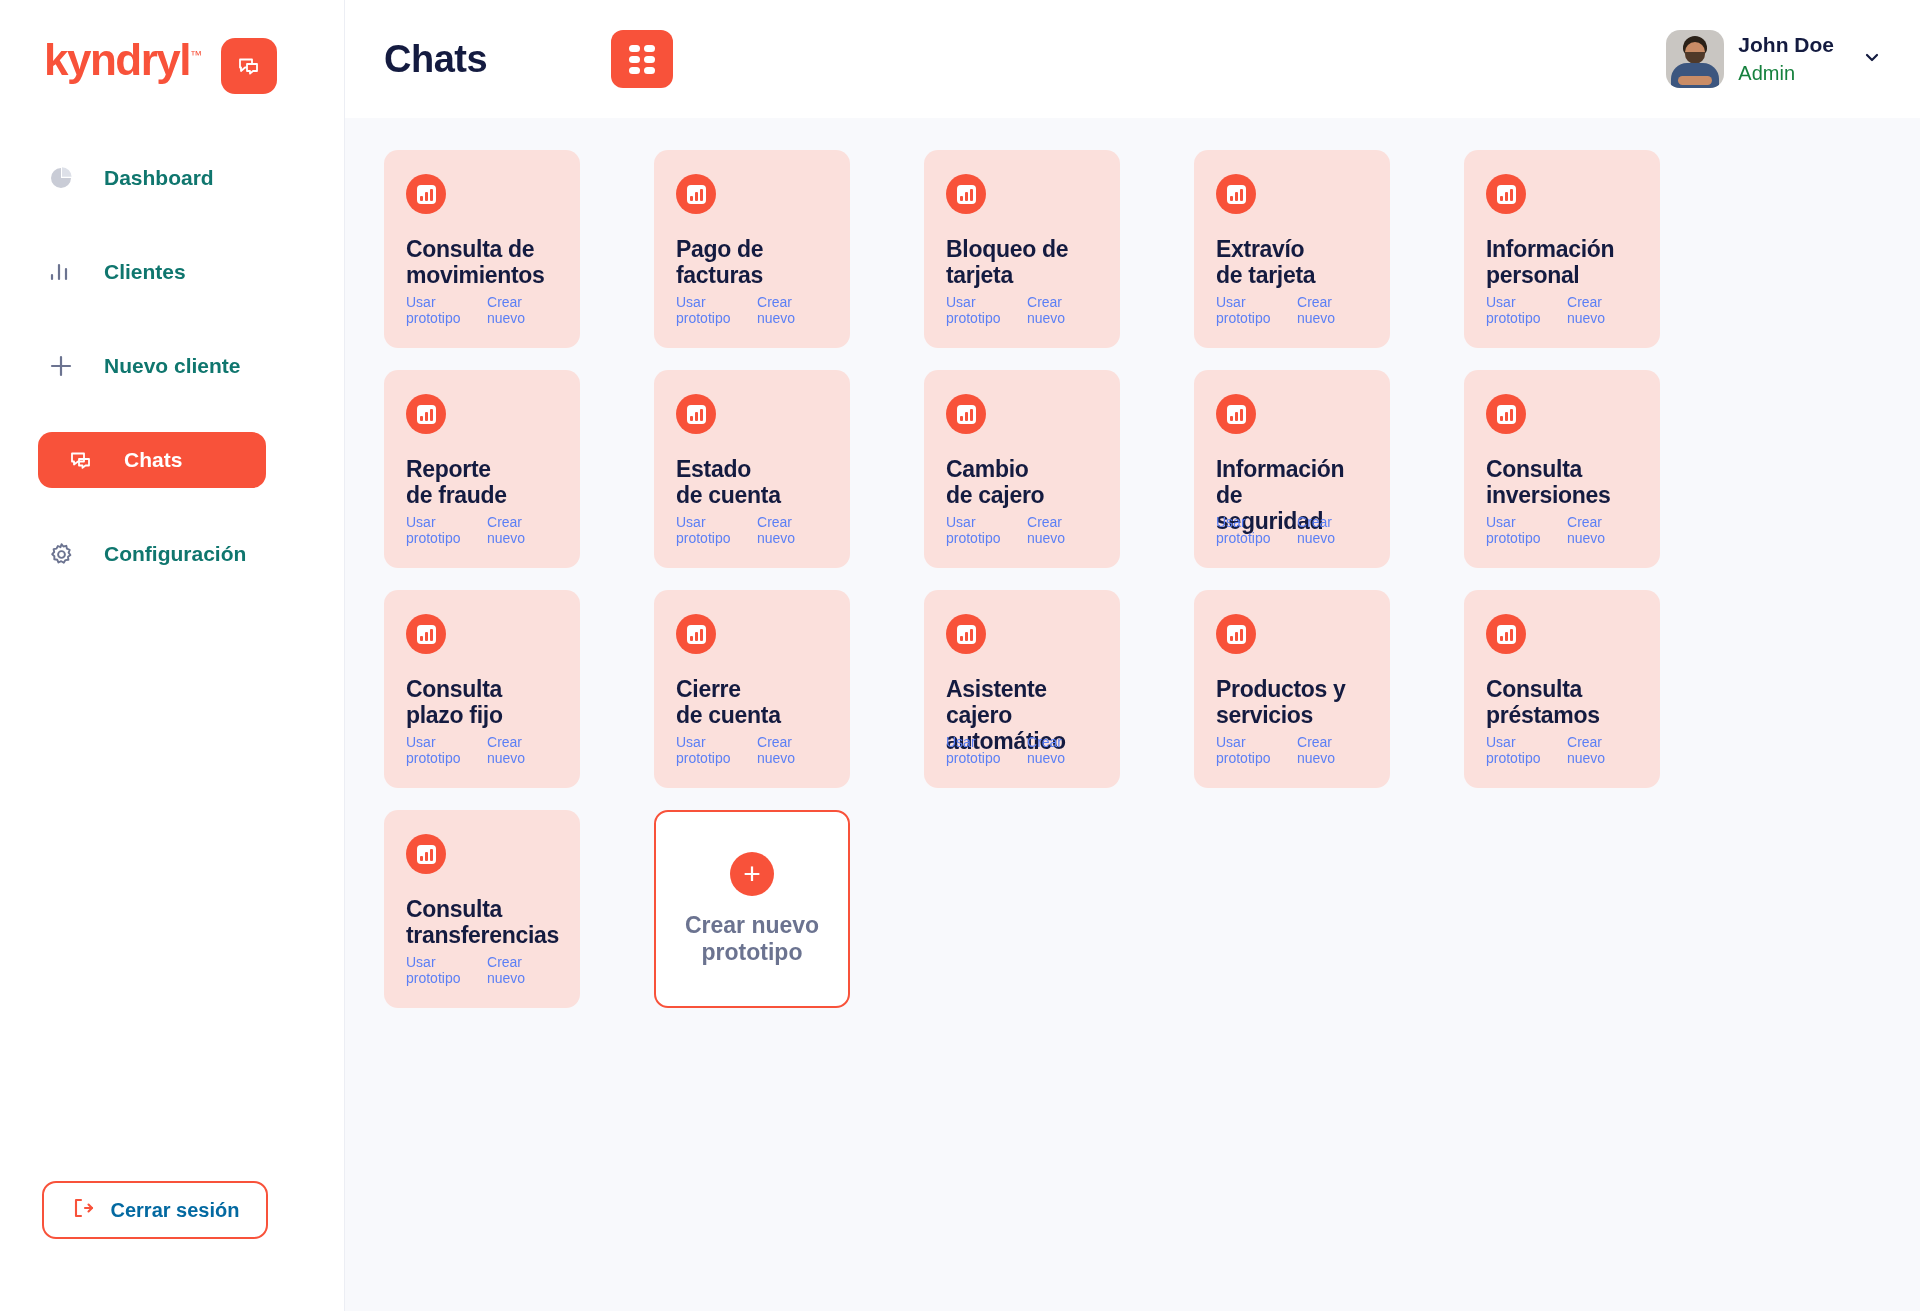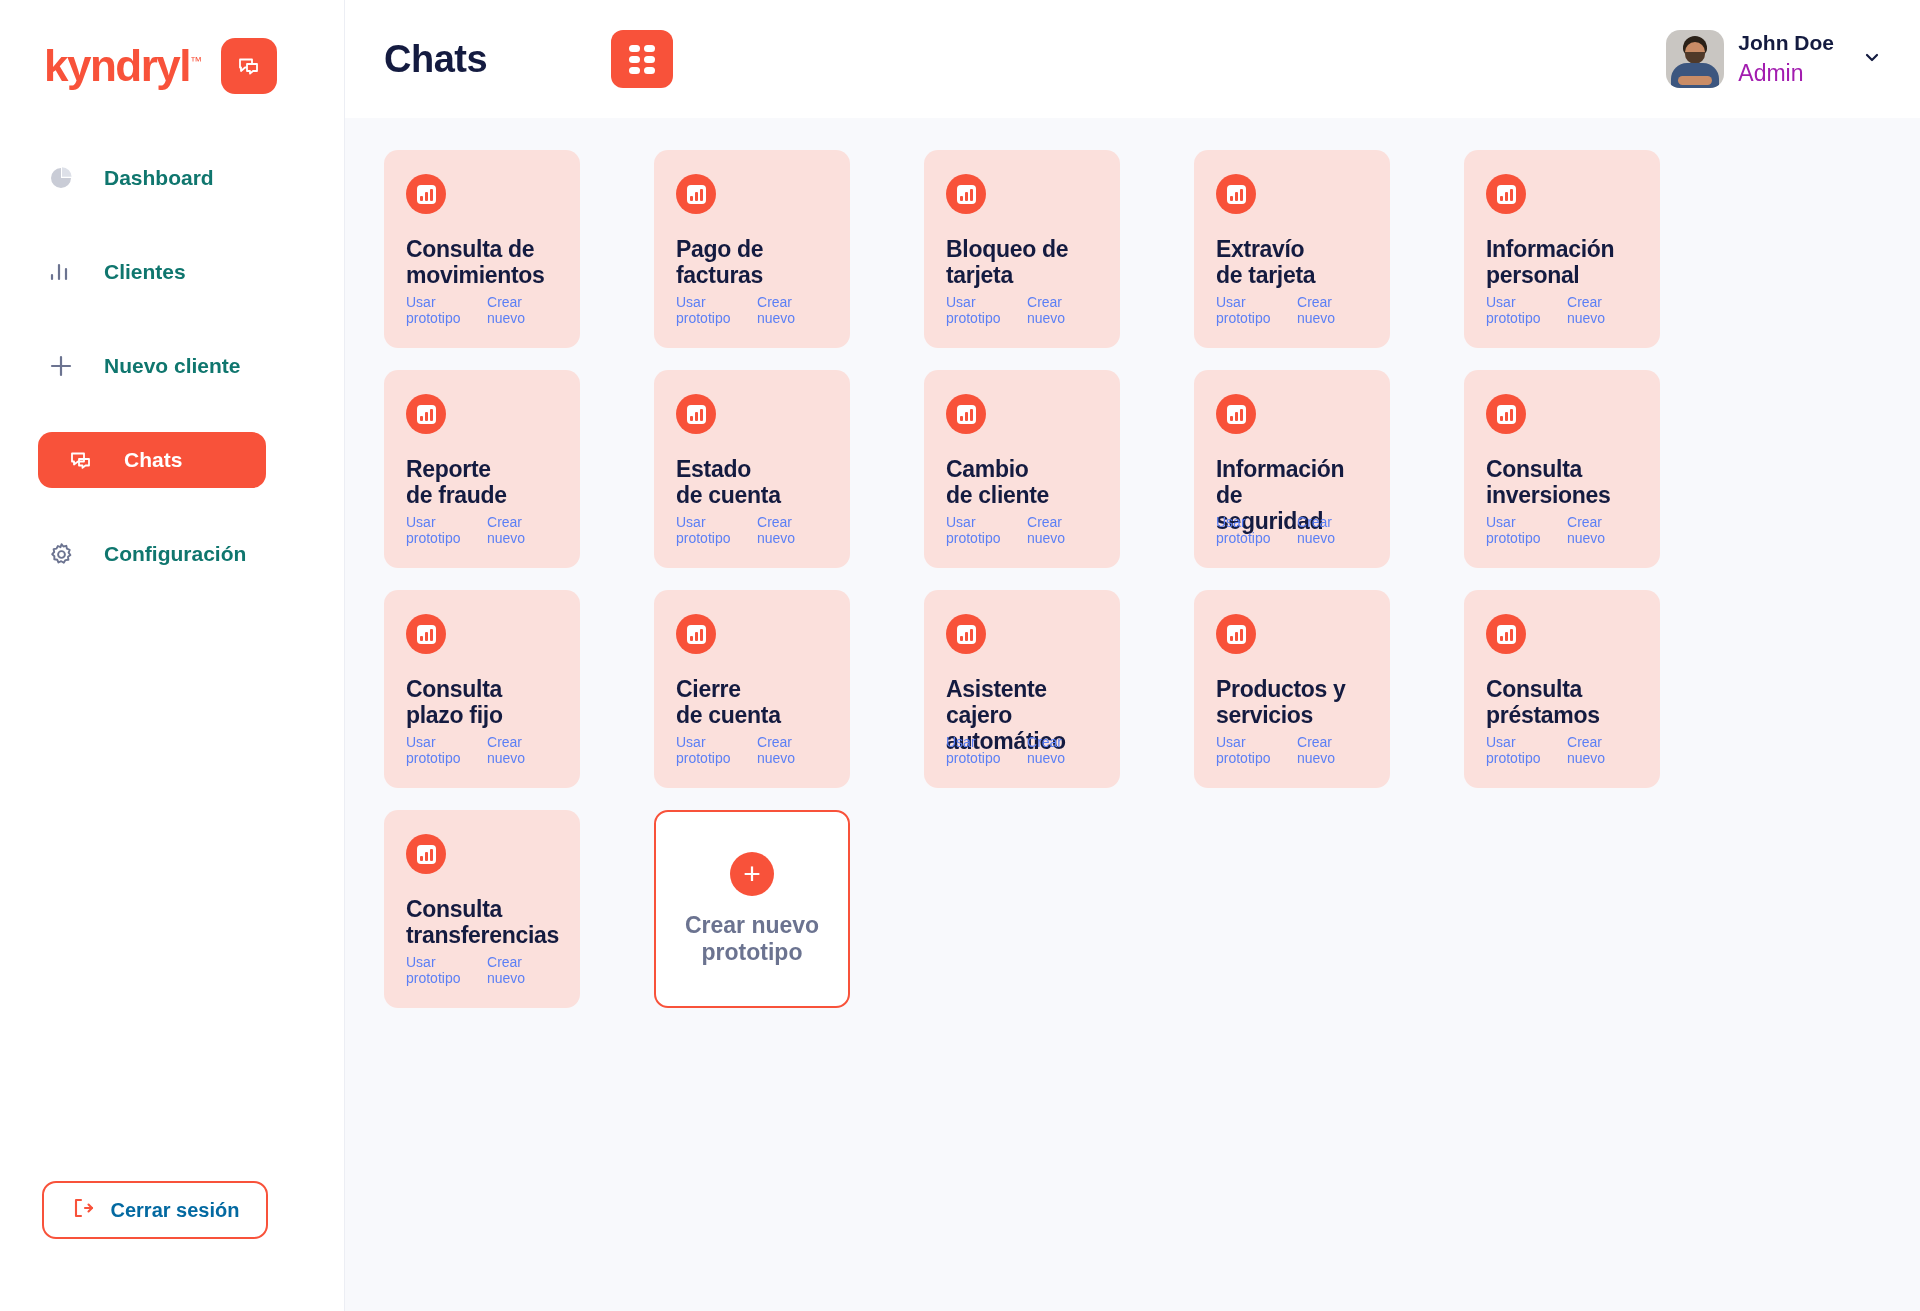--- a/index.html
+++ b/index.html
@@ -11,21 +11,21 @@
   }
   .app { display: flex; width: 1920px; height: 1311px; }
 
   
   .sidebar {
     width: 345px; height: 1311px; flex: 0 0 345px;
     background: #ffffff;
     border-right: 1px solid #eceef4;
     position: relative;
   }
-  .brand { display: flex; align-items: center; gap: 20px; padding: 38px 0 0 44px; }
+  .brand { display: flex; align-items: flex-start; gap: 20px; padding: 38px 0 0 44px; }
   .brand-word {
     font-size: 44px; font-weight: bold; letter-spacing: -1.5px;
     color: #F8523A; line-height: 1; position: relative;
   }
   .brand-word sup { font-size: 12px; vertical-align: super; font-weight: normal; }
   .brand-badge {
     width: 56px; height: 56px; border-radius: 14px;
     background: #F8523A; display: flex; align-items: center; justify-content: center;
   }
   .nav { margin-top: 56px; padding: 0 44px; }
@@ -76,21 +76,21 @@
     width: 58px; height: 58px; border-radius: 14px; overflow: hidden;
     background: #c9c6c2; position: relative; flex: 0 0 58px;
   }
   .avatar .hair { position:absolute; left:17px; top:6px; width:24px; height:19px; background:#2b2118; border-radius:12px 12px 6px 6px; }
   .avatar .face { position:absolute; left:19px; top:12px; width:20px; height:21px; background:#c98c66; border-radius:10px 10px 9px 9px; }
   .avatar .beard { position:absolute; left:19px; top:22px; width:20px; height:12px; background:#3a2a1e; border-radius:0 0 10px 10px; opacity:.85;}
   .avatar .shirt { position:absolute; left:5px; top:33px; width:48px; height:25px; background:#3c567f; border-radius:16px 16px 0 0; }
   .avatar .arm { position:absolute; left:12px; top:46px; width:34px; height:9px; background:#c98c66; border-radius:6px; }
   .profile-text { line-height: 1.35; }
   .profile-name { font-size: 21px; font-weight: bold; color: #141B40; }
-  .profile-role { font-size: 23px; color: #a21caf; }
+  .profile-role { font-size: 20px; color: #15803d; }
   .chev { margin-left: 14px; }
 
   .content { flex: 1; background: #F8F9FC; padding: 32px 0 0 39px; }
   .grid {
     display: grid; grid-template-columns: repeat(5, 232px);
     gap: 22px 38px; width: 1400px;
   }
   .card {
     width: 196px; height: 198px; background: #FBE0DC; border-radius: 14px;
     padding: 24px 22px 0 22px; position: relative; cursor: pointer;
@@ -356,21 +356,21 @@
           </div>
           <div class="card">
             <div class="card-ico">
               <span class="chip">
                 <b></b>
                 <b></b>
                 <b></b>
               </span>
             </div>
             <div class="card-title">Cambio
-de cliente</div>
+de cajero</div>
             <div class="card-links">
               <span>Usar prototipo</span>
               <span>Crear nuevo</span>
             </div>
           </div>
           <div class="card">
             <div class="card-ico">
               <span class="chip">
                 <b></b>
                 <b></b>

